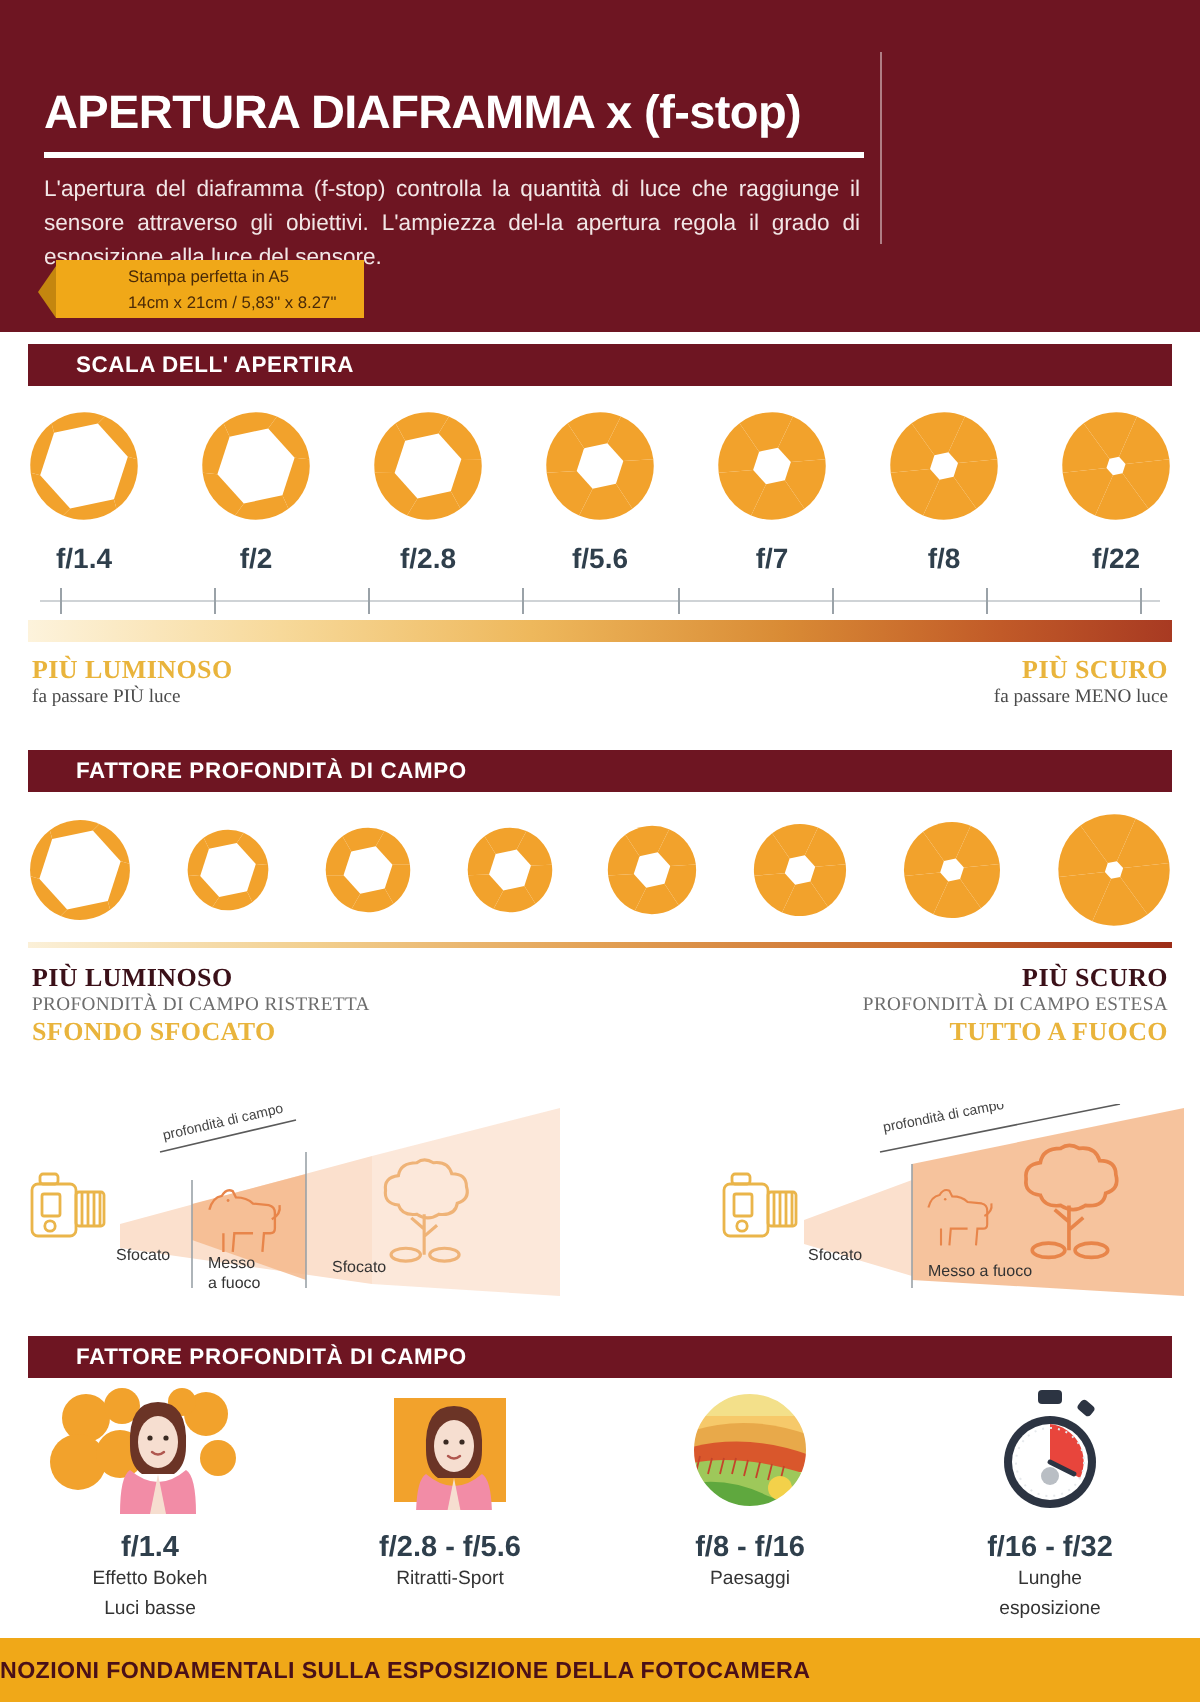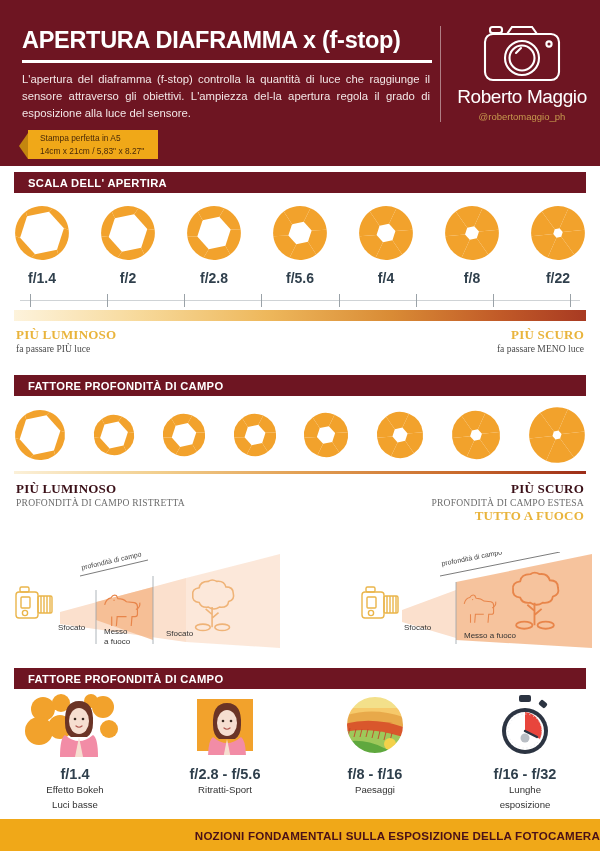--- a/index.html
+++ b/index.html
@@ -10,21 +10,21 @@
     overflow: hidden;
     position: relative;
   }
   .page { position: relative; width: 600px; height: 851px; background: #fff; }
 
   
   .header {
     position: absolute; left: 0; top: 0; width: 600px; height: 166px;
     background: #6e1522;
   }
-  .header-left { position: absolute; left: 22px; top: 28px; width: 412px; }
+  .header-left { position: absolute; left: 22px; top: 44px; width: 412px; }
   .title {
     color: #ffffff; font-size: 23.5px; font-weight: bold; letter-spacing: -0.3px;
     line-height: 1.05; white-space: nowrap;
   }
   .title-rule { margin-top: 7px; width: 410px; height: 3px; background: #ffffff; }
   .subtitle {
     margin-top: 8px; color: #f2e6e6; font-size: 11.3px; line-height: 1.5;
     text-align: justify; width: 408px;
   }
   .vdivider {
@@ -34,33 +34,33 @@
   .badge {
     position: absolute; left: 28px; top: 130px; height: 29px; padding: 3px 14px 3px 12px;
     background: #f0a818; color: #4a2a08; font-size: 8.4px; line-height: 1.45;
     display: flex; flex-direction: column; justify-content: center;
   }
   .badge::before {
     content: ""; position: absolute; left: -9px; top: 3px;
     border-top: 13px solid transparent; border-bottom: 13px solid transparent;
     border-right: 9px solid #c4860f;
   }
-  .badge span { white-space: nowrap; }
+  .badge span { white-space: nowrap; margin-left: 24px; }
 
   
   .logo { position: absolute; left: 455px; top: 22px; width: 134px; text-align: center; }
   .logo svg { display: block; margin: 0 auto; }
   .logo-name { color: #fff; font-size: 19px; font-weight: normal; margin-top: 2px; letter-spacing: -0.4px; }
   .logo-handle { color: #c79a4e; font-size: 9.5px; margin-top: 3px; }
 
   
   .secbar {
     position: absolute; height: 21px; background: #6e1522; color: #fff;
     font-size: 11.2px; font-weight: bold; letter-spacing: 0.3px;
-    display: flex; align-items: center; padding-left: 14px;
+    display: flex; align-items: center; padding-left: 24px;
   }
 
   
   .ap-row { position: absolute; display: flex; align-items: center; }
   .ap-cell { display: flex; flex-direction: column; align-items: center; }
   .fstop-label { color: #2f3f4c; font-weight: bold; font-size: 14px; margin-top: 5px; }
 
   .axis { position: absolute; height: 12px; }
   .axis-line { position: absolute; left: 0; right: 0; top: 6px; height: 1px; background: #cfd3d6; }
   .tick { position: absolute; top: 0; width: 1px; height: 13px; background: #9aa2a8; }
@@ -87,21 +87,21 @@
   
   .cards { position: absolute; left: 0; top: 692px; width: 600px; display: flex; }
   .card { flex: 1; display: flex; flex-direction: column; align-items: center; }
   .card-icon { height: 66px; display: flex; align-items: center; justify-content: center; }
   .card-f { color: #2f3f4c; font-weight: bold; font-size: 14.5px; margin-top: 8px; }
   .card-desc { color: #333; font-size: 9.6px; text-align: center; line-height: 1.35; margin-top: 2px; }
 
   
   .footer {
     position: absolute; left: 0; top: 819px; width: 600px; height: 32px;
-    background: #f0a818; display: flex; align-items: center; justify-content: flex-end;
+    background: #f0a818; display: flex; align-items: center; justify-content: flex-start;
   }
   .footer-text { color: #4a1018; font-weight: bold; font-size: 11.6px; letter-spacing: 0.2px; }
   .footer-strip { position: absolute; left: 0; top: 815px; width: 600px; height: 4px; background: #ffffff; }
 </style>
 </head>
 <body>
 
 <div class="page">
 
   <div class="header">
@@ -110,35 +110,20 @@
       <div class="title-rule"></div>
       <div class="subtitle">L'apertura del diaframma (f-stop) controlla la quantità di luce che raggiunge il sensore attraverso gli obiettivi. L'ampiezza del-la apertura regola il grado di esposizione alla luce del sensore.</div>
     </div>
     <div class="vdivider"></div>
 
     <div class="badge">
       <span>Stampa perfetta in A5</span>
       <span>14cm x 21cm / 5,83" x 8.27"</span>
     </div>
 
-    <div class="logo">
-      <span>
-        <svg width="86" height="62" viewBox="0 0 86 62" fill="none" stroke="#ffffff" stroke-width="2.1">
-          <rect x="6" y="12" width="74" height="46" rx="8"></rect>
-          <path d="M28 12 l5 -7 h20 l5 7"></path>
-          <circle cx="43" cy="36" r="17"></circle>
-          <circle cx="43" cy="36" r="12.5"></circle>
-          <path d="M37 31 l5 -5" stroke-linecap="round"></path>
-          <rect x="11" y="5" width="12" height="6" rx="2.5"></rect>
-          <circle cx="70" cy="22" r="2.6"></circle>
-        </svg>
-      </span>
-      <div class="logo-name">Roberto Maggio</div>
-      <div class="logo-handle">@robertomaggio_ph</div>
-    </div>
   </div>
 
   <div class="secbar" style="left:14px; top:172px; width:572px;">
     <span>SCALA DELL' APERTIRA</span>
   </div>
 
   <div class="ap-row" id="row1" style="left:14px; top:205px; width:572px; justify-content:space-between;">
       <div class="ap-cell">
         <div><svg width="56" height="56" viewBox="-50 -50 100 100" style="transform: rotate(-12deg);">
             <path d="M 40 0 L 20.000000000000004 34.64101615137754 L 20.384221786647352 43.45668535625757 A 48 48 0 0 0 47.826704376109944 4.075088774515969 Z" fill="#f2a22c"></path>
@@ -185,21 +170,21 @@
       </div>
       <div class="ap-cell">
         <div><svg width="56" height="56" viewBox="-50 -50 100 100" style="transform: rotate(-12deg);">
             <path d="M 17.22 0 L 8.610000000000001 14.912957453168032 L 20.384221786647352 43.45668535625757 A 48 48 0 0 0 47.826704376109944 4.075088774515969 Z" fill="#f2a22c"></path>
             <path d="M 8.610000000000001 14.912957453168032 L -8.609999999999996 14.912957453168033 L -27.442482589462585 39.38159658174162 A 48 48 0 0 0 20.384221786647352 43.45668535625757 Z" fill="#f2a22c"></path>
             <path d="M -8.609999999999996 14.912957453168033 L -17.22 2.108841788131742e-15 L -47.826704376109944 -4.075088774515962 A 48 48 0 0 0 -27.442482589462585 39.38159658174162 Z" fill="#f2a22c"></path>
             <path d="M -17.22 2.108841788131742e-15 L -8.610000000000007 -14.912957453168028 L -20.38422178664737 -43.456685356257566 A 48 48 0 0 0 -47.826704376109944 -4.075088774515962 Z" fill="#f2a22c"></path>
             <path d="M -8.610000000000007 -14.912957453168028 L 8.610000000000001 -14.912957453168032 L 27.4424825894626 -39.381596581741604 A 48 48 0 0 0 -20.38422178664737 -43.456685356257566 Z" fill="#f2a22c"></path>
             <path d="M 8.610000000000001 -14.912957453168032 L 17.22 -4.217683576263484e-15 L 47.826704376109944 4.075088774515956 A 48 48 0 0 0 27.4424825894626 -39.381596581741604 Z" fill="#f2a22c"></path>
           </svg></div>
-        <div class="fstop-label">f/4</div>
+        <div class="fstop-label">f/7</div>
       </div>
       <div class="ap-cell">
         <div><svg width="56" height="56" viewBox="-50 -50 100 100" style="transform: rotate(-12deg);">
             <path d="M 12.8 0 L 6.400000000000002 11.085125168440815 L 20.384221786647352 43.45668535625757 A 48 48 0 0 0 47.826704376109944 4.075088774515969 Z" fill="#f2a22c"></path>
             <path d="M 6.400000000000002 11.085125168440815 L -6.399999999999998 11.085125168440817 L -27.442482589462585 39.38159658174162 A 48 48 0 0 0 20.384221786647352 43.45668535625757 Z" fill="#f2a22c"></path>
             <path d="M -6.399999999999998 11.085125168440817 L -12.8 1.5675479029086122e-15 L -47.826704376109944 -4.075088774515962 A 48 48 0 0 0 -27.442482589462585 39.38159658174162 Z" fill="#f2a22c"></path>
             <path d="M -12.8 1.5675479029086122e-15 L -6.400000000000006 -11.085125168440811 L -20.38422178664737 -43.456685356257566 A 48 48 0 0 0 -47.826704376109944 -4.075088774515962 Z" fill="#f2a22c"></path>
             <path d="M -6.400000000000006 -11.085125168440811 L 6.400000000000002 -11.085125168440815 L 27.4424825894626 -39.381596581741604 A 48 48 0 0 0 -20.38422178664737 -43.456685356257566 Z" fill="#f2a22c"></path>
             <path d="M 6.400000000000002 -11.085125168440815 L 12.8 -3.1350958058172244e-15 L 47.826704376109944 4.075088774515956 A 48 48 0 0 0 27.4424825894626 -39.381596581741604 Z" fill="#f2a22c"></path>
           </svg></div>
@@ -325,20 +310,21 @@
             <path d="M 4.0200000000000005 -6.962844246426886 L 8.04 -1.9692320530289437e-15 L 47.826704376109944 4.075088774515956 A 48 48 0 0 0 27.4424825894626 -39.381596581741604 Z" fill="#f2a22c"></path>
           </svg></div>
       </div>
     </div>
 
   <div class="gradline" style="left:14px; top:471px; width:572px;"></div>
 
   <div class="capt" style="left:16px; top:481px;">
     <div class="big dark">PIÙ LUMINOSO</div>
     <div class="gray-up">PROFONDITÀ DI CAMPO RISTRETTA</div>
+    <div class="big gold">SFONDO SFOCATO</div>
   </div>
   <div class="capt" style="right:16px; top:481px; text-align:right;">
     <div class="big dark">PIÙ SCURO</div>
     <div class="gray-up">PROFONDITÀ DI CAMPO ESTESA</div>
     <div class="big gold">TUTTO A  FUOCO</div>
   </div>
 
   <div class="diagram" style="left:8px; top:552px;">
     <svg width="290" height="100" viewBox="0 0 290 100">
 

